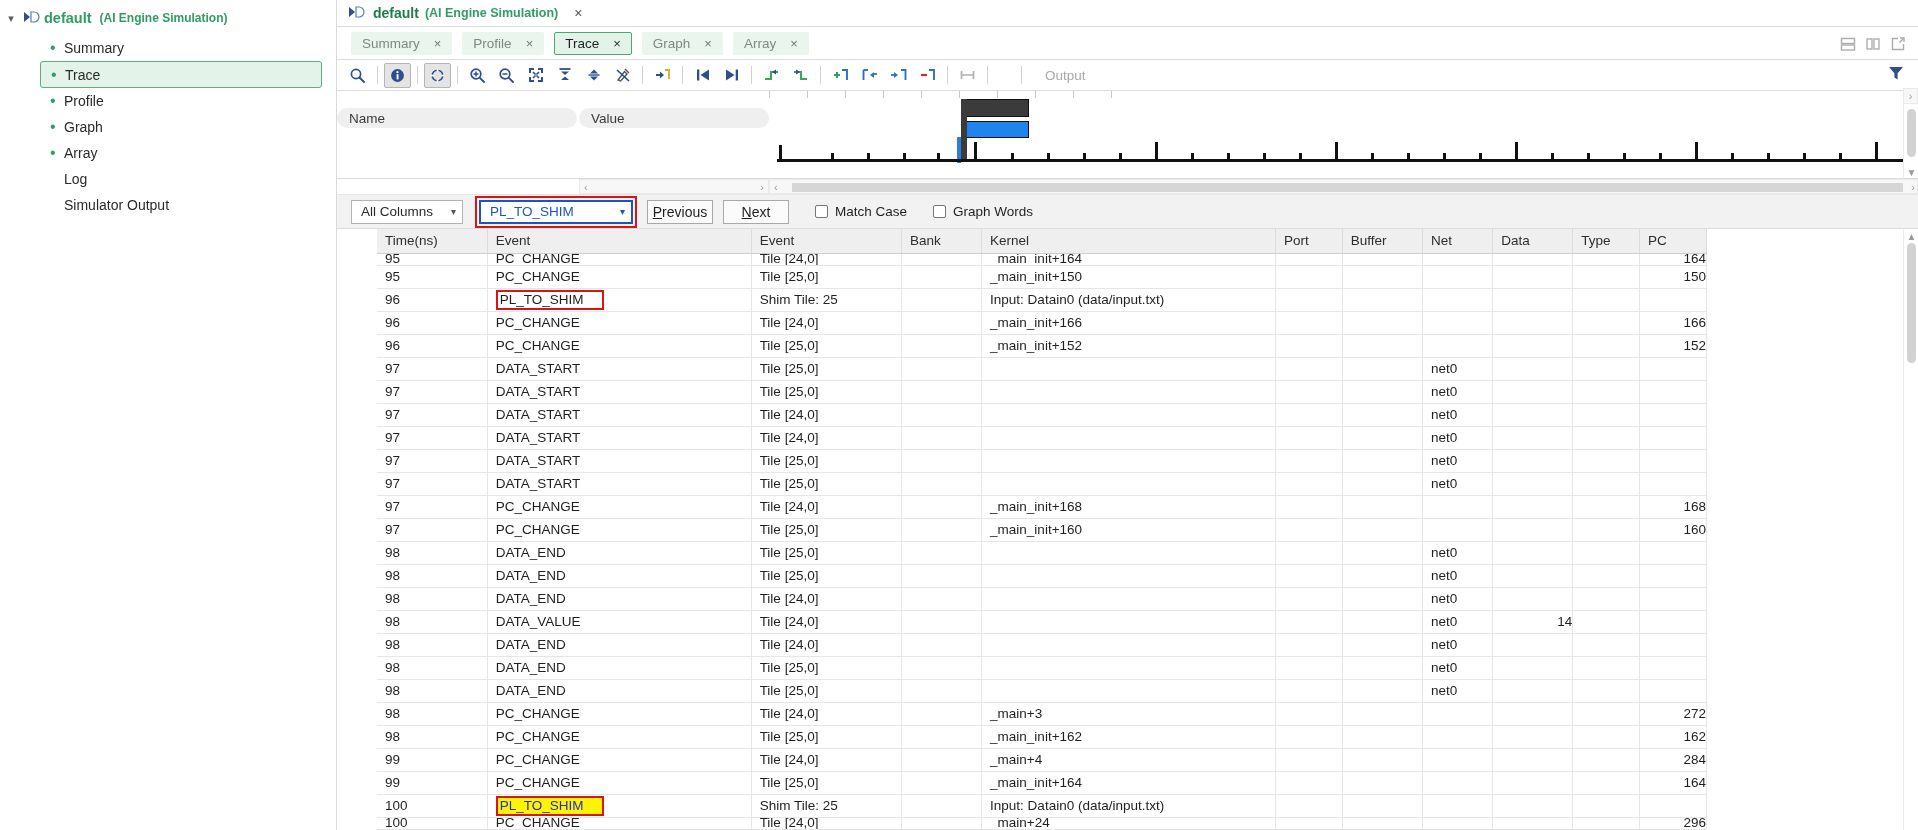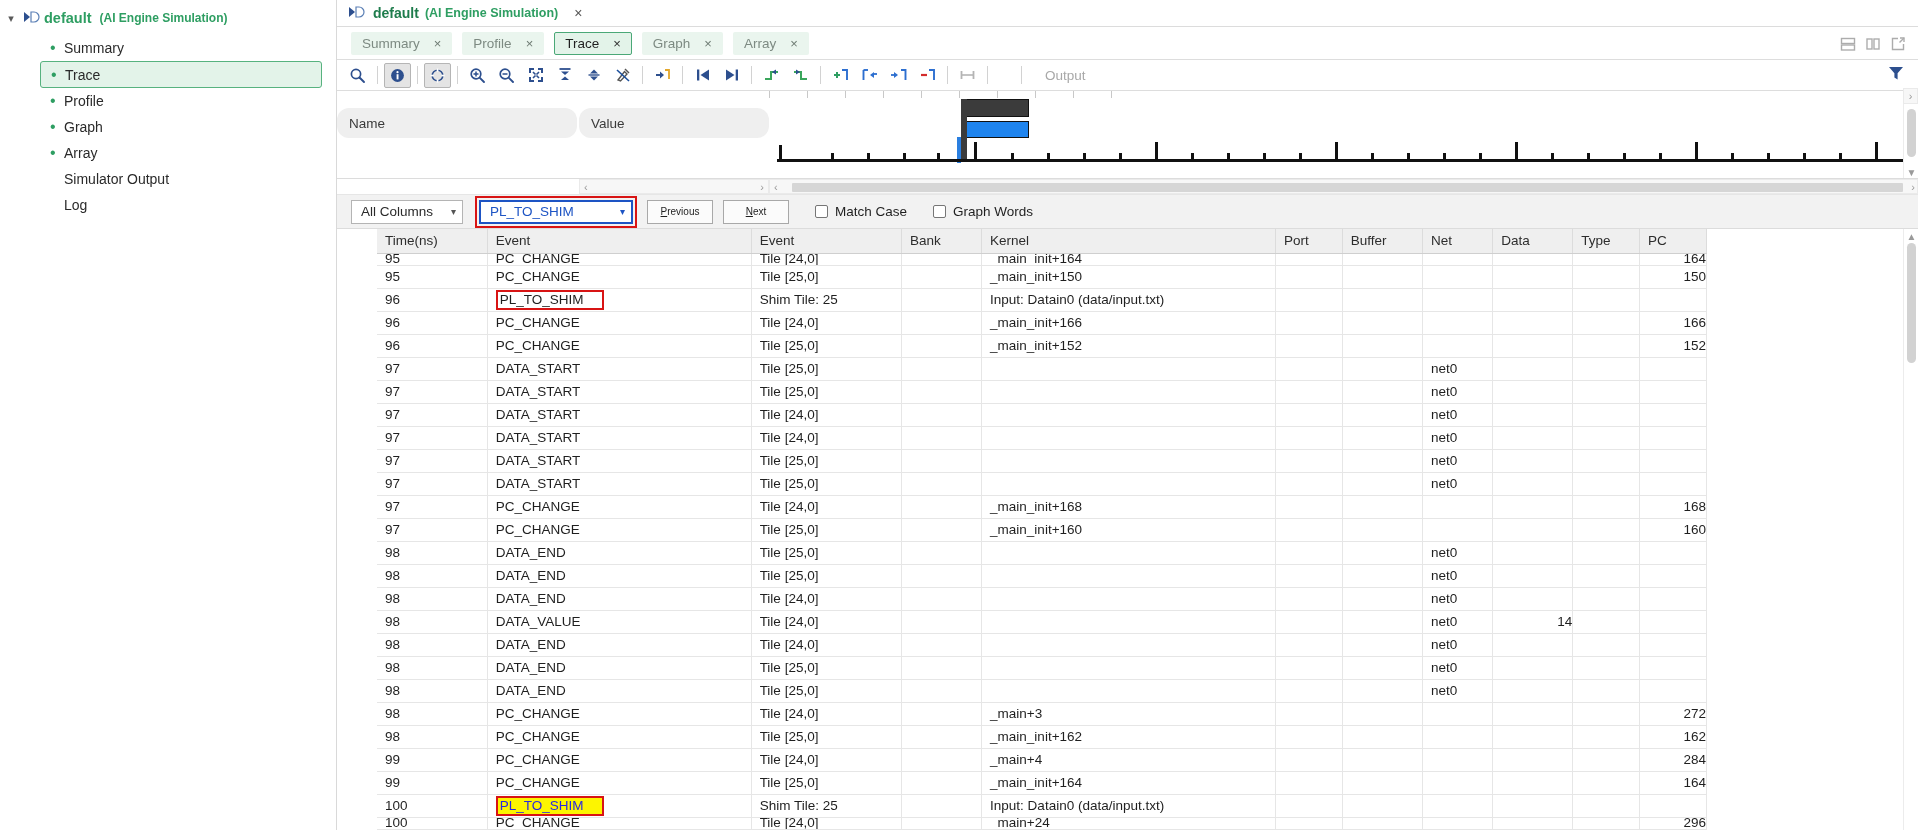--- a/index.html
+++ b/index.html
@@ -170,21 +170,21 @@
     display: flex;
     overflow: hidden;
     background:#fff;
   }
   #wave-left {
     width: 432px; flex: 0 0 432px;
     position: relative;
     border-right: 0px;
   }
   .wave-headcell {
-    position: absolute; top: 17px; height: 30px;
+    position: absolute; top: 17px; height: 20px;
     background: #efefef;
     display: flex; align-items: center;
     padding-left: 12px;
     font-size: 13.5px; color: #3a3a3a; border-radius: 12px;
   }
   #wh-name { left: 0; width: 240px; }
   #wh-value { left: 242px; width: 190px; }
   #wave-canvas {
     position: relative; flex: 1 1 auto; overflow: hidden;
   }
@@ -251,21 +251,21 @@
     margin-left: 12px;
     display: inline-flex;
   }
   #combo-term { width: 154px; border: 2px solid #1d54c4; color: #1d54c4; height: 24px;}
   .caret { color: #555; font-size: 10px; margin-left: 6px; }
   .btn {
     height: 24px; min-width: 66px;
     margin-left: 10px;
     background: #fbfbfb;
     border: 1px solid #a8a8a8;
-    font-size: 10px; color: #1f1f1f;
+    font-size: 14px; color: #1f1f1f;
     display: inline-flex; align-items: center; justify-content: center;
     cursor: pointer;
   }
   .btn u { text-decoration: underline; }
   .chk-wrap {
     display: inline-flex; align-items: center; gap: 7px;
     margin-left: 26px; font-size: 13.5px; color: #1f1f1f; cursor: pointer;
   }
   .chk {
     width: 13px; height: 13px; border: 1px solid #767676; background: #fff;
@@ -382,25 +382,25 @@
     <div class="tree-item">
       <span class="bullet">•</span>
       <span>Graph</span>
     </div>
     <div class="tree-item">
       <span class="bullet">•</span>
       <span>Array</span>
     </div>
     <div class="tree-item noicon">
       <span class="bullet">•</span>
-      <span>Simulator Output</span>
+      <span>Log</span>
     </div>
     <div class="tree-item noicon">
       <span class="bullet">•</span>
-      <span>Log</span>
+      <span>Simulator Output</span>
     </div>
   </div>
 
   <div id="main-pane">
 
     <div id="editor-tabbar">
       <div class="etab">
         <span class="run-icon">
           <svg class="svgicon" width="18" height="14" viewBox="0 0 18 14">
             <path d="M2 2 L2 12 L8 7 Z" fill="#2d4f8e"></path>

